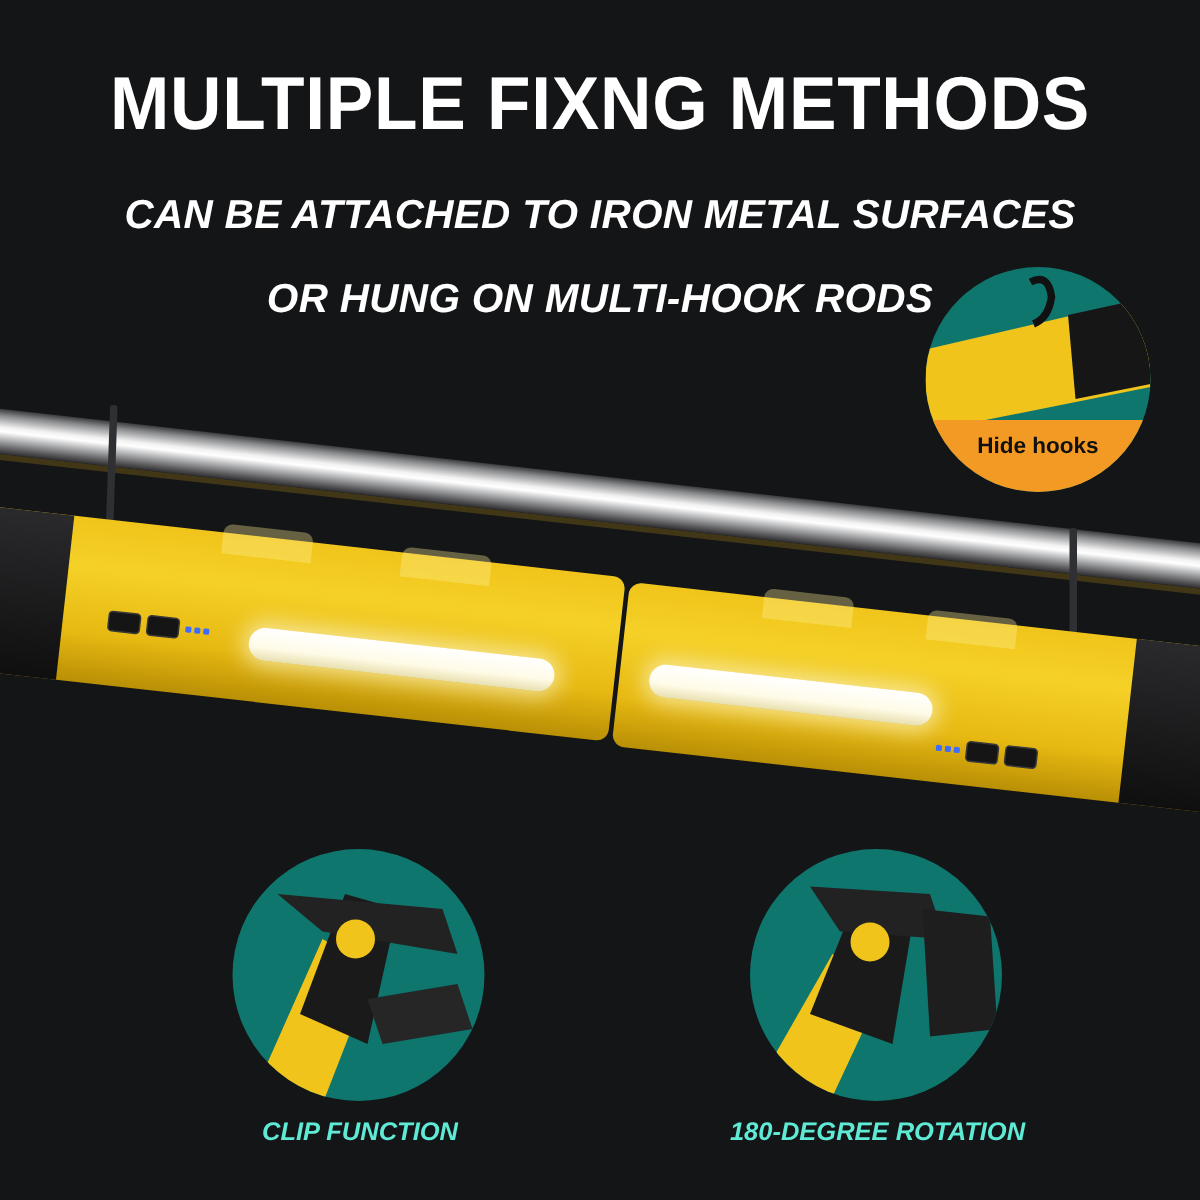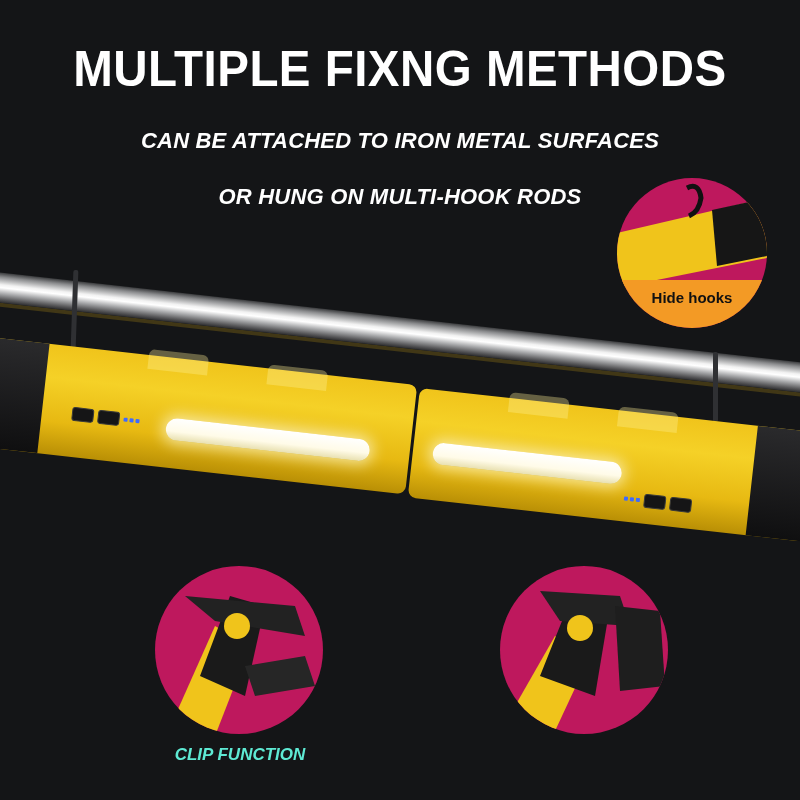--- a/index.html
+++ b/index.html
@@ -14,21 +14,21 @@
   .title {
     position: absolute; left: 0; top: 40px; width: 800px;
     text-align: center; color: #ffffff;
     font-family: "Liberation Sans", sans-serif;
     font-weight: 700; font-size: 50px; letter-spacing: 0.5px;
     transform: scaleX(0.95);
   }
   .subtitle {
     position: absolute; left: 0; width: 800px; text-align: center;
     color: #ffffff; font-style: italic; font-weight: 700;
-    font-size: 22px; letter-spacing: 0.2px;
+    font-size: 27px; letter-spacing: 0.2px;
   }
   .sub1 { top: 128px; }
   .sub2 { top: 184px; font-style: italic; }
 
   
   .rod {
     position: absolute; left: -40px; top: 268px; width: 900px; height: 30px;
     transform-origin: 0 0; transform: rotate(6.4deg);
     background: linear-gradient(180deg, #3a3b3d 0%, #8a8b8d 15%, #f2f2f2 40%, #ffffff 50%, #a7a8aa 70%, #5b5b5d 88%, #2c2c2e 100%);
     border-radius: 15px;
@@ -64,21 +64,21 @@
   }
   .bat-dots { display: flex; gap: 2px; align-items: center; }
   .bat-dots span { width: 4px; height: 4px; background: #3d6bff; border-radius: 1px; }
   .bar-ridge {
     position: absolute; height: 20px; width: 60px;
     background: rgba(255,240,150,0.35); border-radius: 6px 6px 0 0;
   }
 
   
   .circle {
-    position: absolute; border-radius: 50%; background: #be185d; overflow: hidden;
+    position: absolute; border-radius: 50%; background: #0f766e; overflow: hidden;
   }
   .hide-circle { left: 617px; top: 178px; width: 150px; height: 150px; }
   .hide-band {
     position: absolute; left: 0; bottom: 0; width: 100%; height: 48px;
     background: #f39a25;
   }
   .hide-label {
     position: absolute; left: 0; width: 100%; bottom: 22px; text-align: center;
     color: #111; font-weight: 700; font-size: 15px;
   }
@@ -162,14 +162,15 @@
 
   <div class="circle rot-circle">
     <svg width="168" height="168" viewBox="0 0 168 168">
       <polygon points="15,140 55,165 90,90 55,70" fill="#f0c41b"></polygon>
       <polygon points="40,110 95,130 110,40 70,35" fill="#1a1a1a"></polygon>
       <polygon points="40,25 120,30 130,60 60,55" fill="#222"></polygon>
       <polygon points="115,40 160,45 165,120 120,125" fill="#1e1e1e"></polygon>
       <circle cx="80" cy="62" r="13" fill="#f0c41b"></circle>
     </svg>
   </div>
+  <div class="caption cap-rot">180-DEGREE ROTATION</div>
 
 </div>
 
 </body></html>

